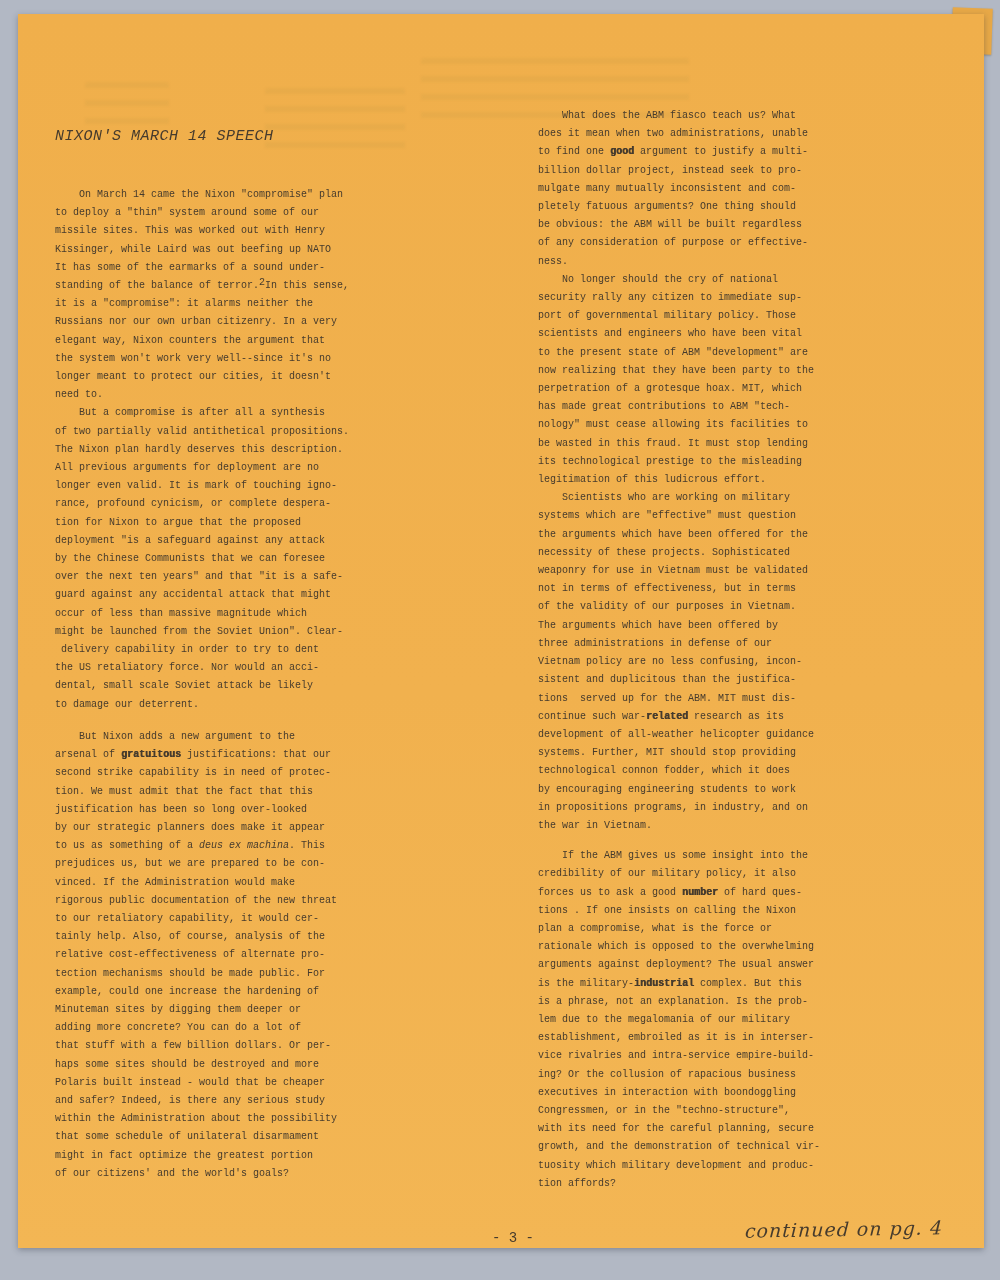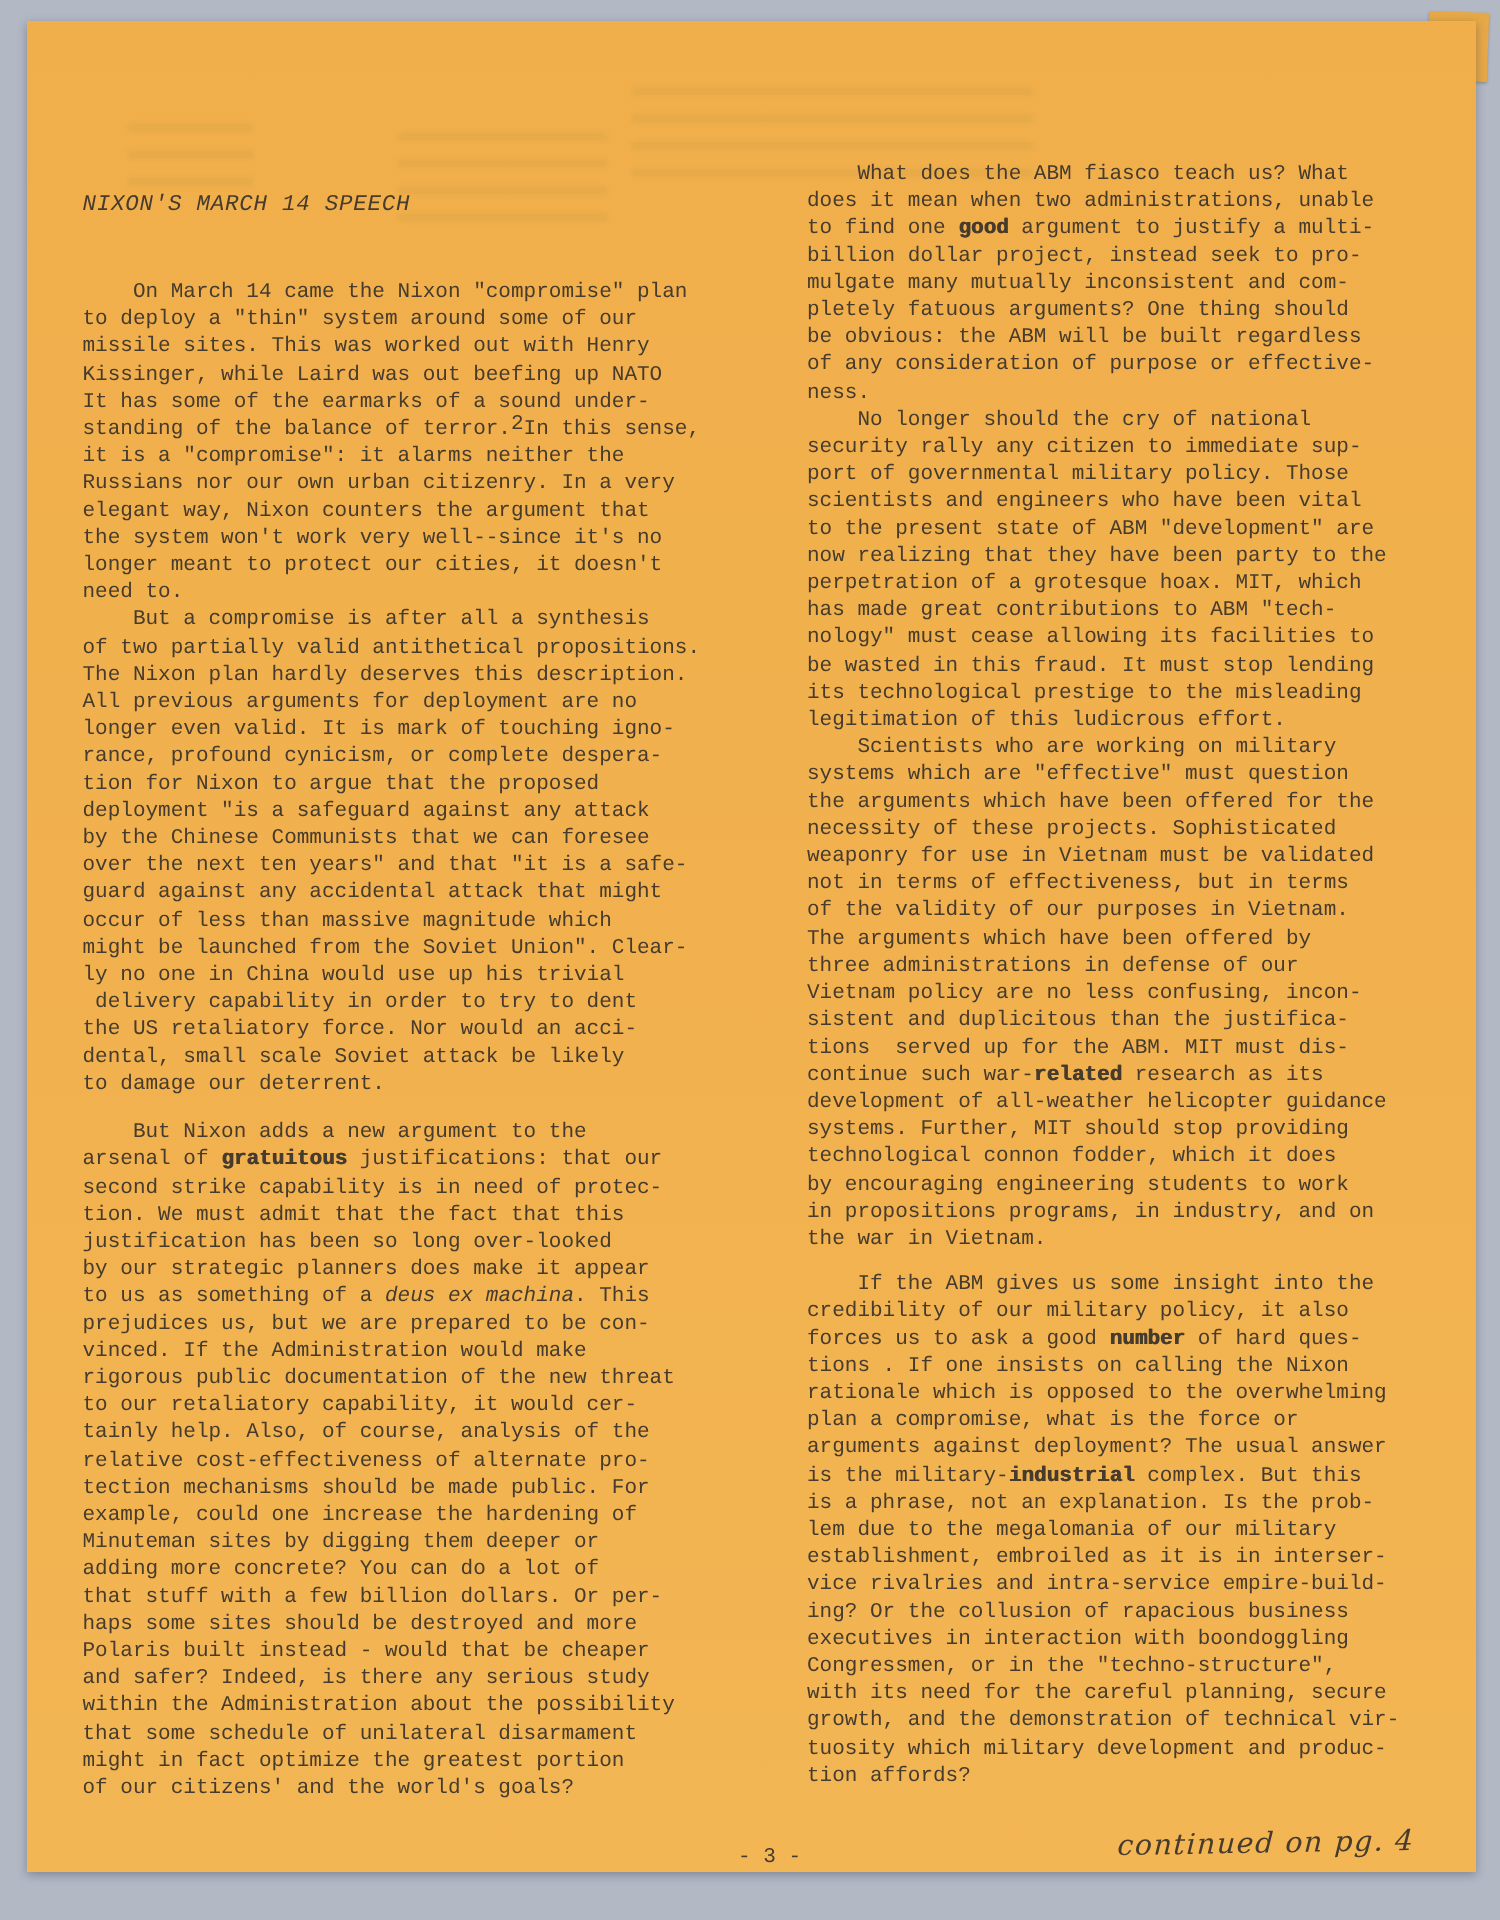--- a/index.html
+++ b/index.html
@@ -27,21 +27,21 @@
   .bleed-2{left:247px;top:74px;width:140px;height:68px;}
   .bleed-3{left:403px;top:44px;width:268px;height:68px;}
   .title{
     position:absolute;left:37px;top:114px;width:445px;margin:0;
     text-align:left;font-style:italic;font-weight:normal;
     font-size:15px;letter-spacing:.5px;color:var(--ink,#463b2d);
     font-family:"Liberation Mono","DejaVu Sans Mono",monospace;
   }
   .column{
     position:absolute;color:var(--ink,#463b2d);
-    font-size:14px;line-height:18.2px;
+    font-size:10px;line-height:18.2px;
   }
   .col-left{left:37px;top:172px;width:446px;}
   .col-right{left:520px;top:93px;width:422px;}
   .para{margin:0;}
   .col-left .para:nth-child(3){margin-top:14px;}
   .col-right .para:nth-child(4){margin-top:12px;}
   .line{white-space:pre;}
   .line b{font-weight:700;text-shadow:.5px 0 0 currentColor;}
   .line i{font-style:italic;}
   .sup{position:relative;top:-3px;}
@@ -90,21 +90,20 @@
         <div class="line">All previous arguments for deployment are no</div>
         <div class="line">longer even valid. It is mark of touching igno-</div>
         <div class="line">rance, profound cynicism, or complete despera-</div>
         <div class="line">tion for Nixon to argue that the proposed</div>
         <div class="line">deployment "is a safeguard against any attack</div>
         <div class="line">by the Chinese Communists that we can foresee</div>
         <div class="line">over the next ten years" and that "it is a safe-</div>
         <div class="line">guard against any accidental attack that might</div>
         <div class="line">occur of less than massive magnitude which</div>
         <div class="line">might be launched from the Soviet Union". Clear-</div>
-        <div class="line">ly no one in China would use up his trivial</div>
         <div class="line"> delivery capability in order to try to dent</div>
         <div class="line">the US retaliatory force. Nor would an acci-</div>
         <div class="line">dental, small scale Soviet attack be likely</div>
         <div class="line">to damage our deterrent.</div>
       </div>
       <div class="para">
         <div class="line">    But Nixon adds a new argument to the</div>
         <div class="line">arsenal of <b>gratuitous</b> justifications: that our</div>
         <div class="line">second strike capability is in need of protec-</div>
         <div class="line">tion. We must admit that the fact that this</div>
@@ -176,22 +175,22 @@
         <div class="line">technological connon fodder, which it does</div>
         <div class="line">by encouraging engineering students to work</div>
         <div class="line">in propositions programs, in industry, and on</div>
         <div class="line">the war in Vietnam.</div>
       </div>
       <div class="para">
         <div class="line">    If the ABM gives us some insight into the</div>
         <div class="line">credibility of our military policy, it also</div>
         <div class="line">forces us to ask a good <b>number</b> of hard ques-</div>
         <div class="line">tions . If one insists on calling the Nixon</div>
+        <div class="line">plan a compromise, what is the force or</div>
         <div class="line">rationale which is opposed to the overwhelming</div>
-        <div class="line">plan a compromise, what is the force or</div>
         <div class="line">arguments against deployment? The usual answer</div>
         <div class="line">is the military-<b>industrial</b> complex. But this</div>
         <div class="line">is a phrase, not an explanation. Is the prob-</div>
         <div class="line">lem due to the megalomania of our military</div>
         <div class="line">establishment, embroiled as it is in interser-</div>
         <div class="line">vice rivalries and intra-service empire-build-</div>
         <div class="line">ing? Or the collusion of rapacious business</div>
         <div class="line">executives in interaction with boondoggling</div>
         <div class="line">Congressmen, or in the "techno-structure",</div>
         <div class="line">with its need for the careful planning, secure</div>

